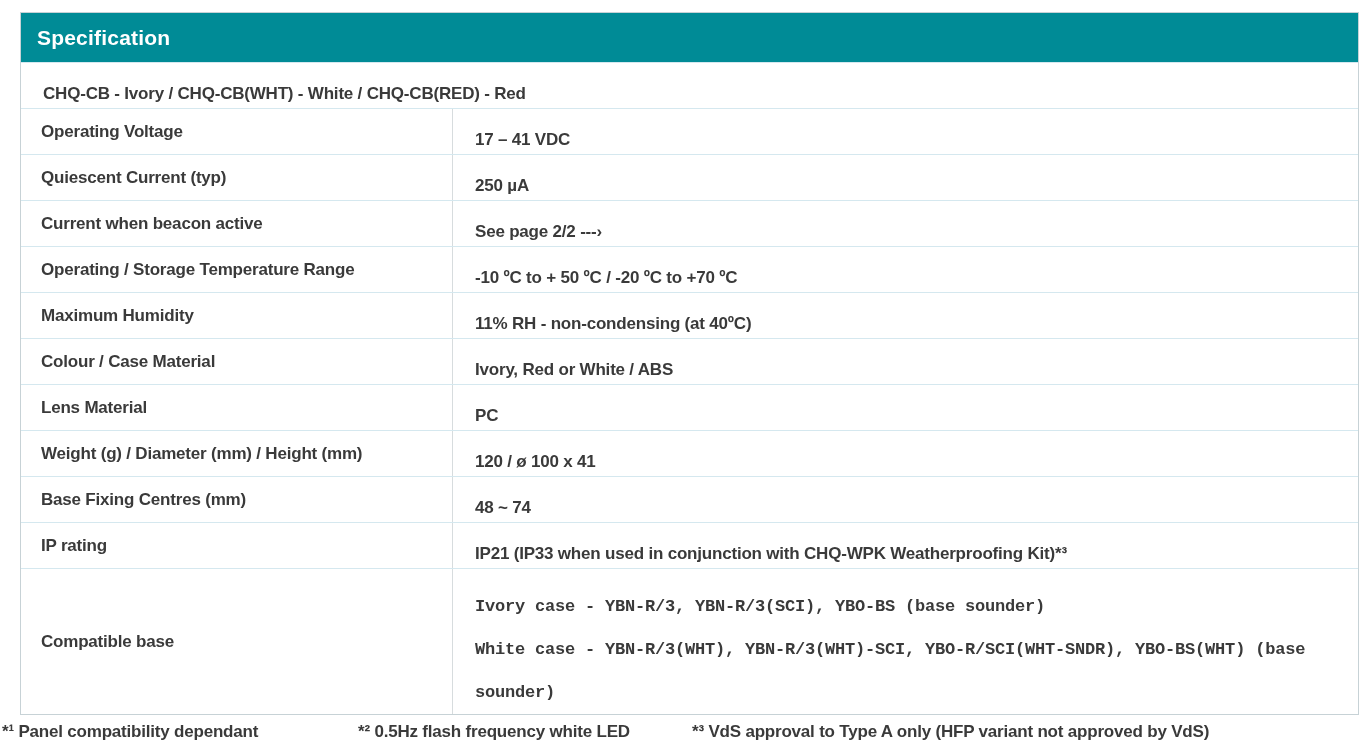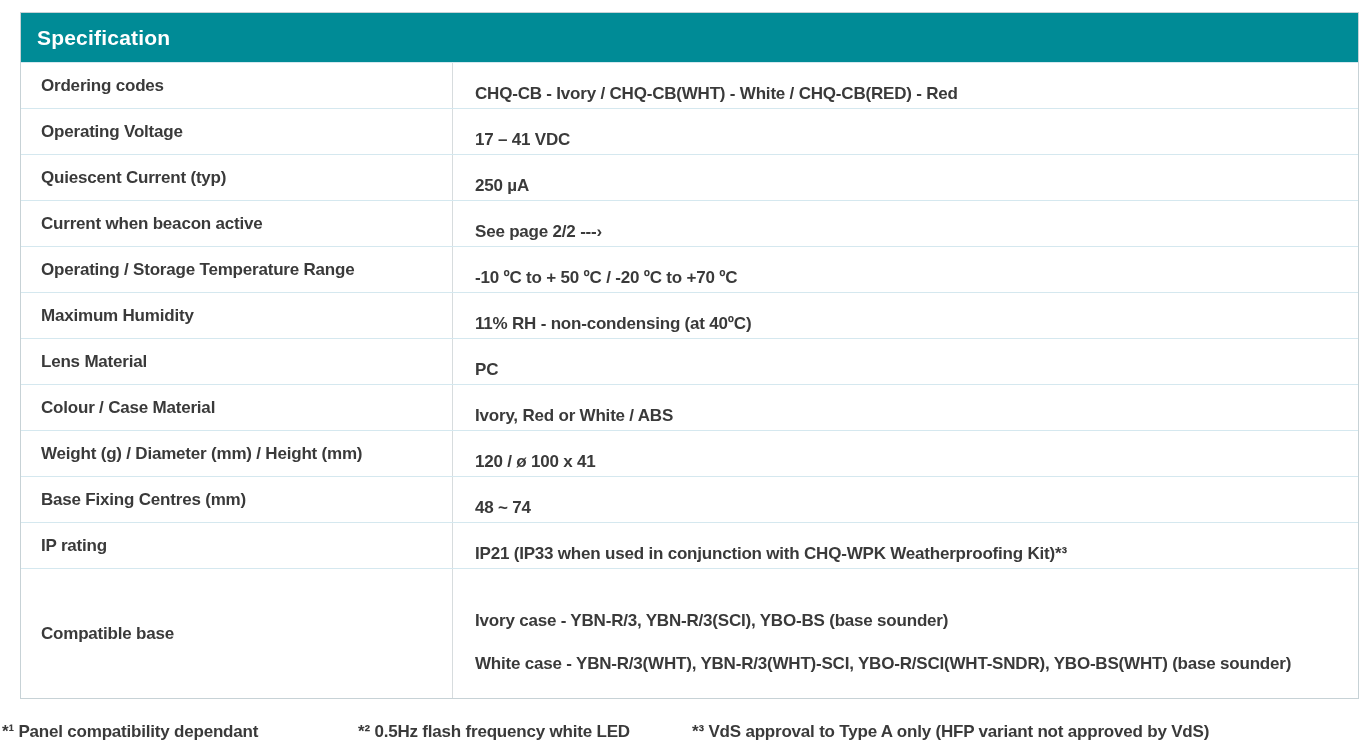--- a/index.html
+++ b/index.html
@@ -66,20 +66,21 @@
   .spec-row.tall { min-height: 130px; }
 
   .cell-value.multi {
     flex-direction: column;
     align-items: flex-start;
     justify-content: center;
   }
   .cell-value.multi .line {
     display: block;
     line-height: 43px;
+    font-family: Liberation Mono, monospace;
   }
 
   .footnotes {
     position: absolute;
     top: 720px;
     left: 2px;
     width: 1358px;
     height: 30px;
     font-weight: bold;
     font-size: 17px;
@@ -91,21 +92,20 @@
   .footnote.f3 { left: 690px; }
 </style>
 </head>
 <body>
 
 <div class="spec-table">
 
   <div class="spec-header">Specification</div>
 
   <div class="spec-row">
-    <div class="cell-label">Ordering codes</div>
     <div class="cell-value">CHQ-CB - Ivory / CHQ-CB(WHT) - White / CHQ-CB(RED) - Red</div>
   </div>
 
   <div class="spec-row">
     <div class="cell-label">Operating Voltage</div>
     <div class="cell-value">17 – 41 VDC</div>
   </div>
 
   <div class="spec-row">
     <div class="cell-label">Quiescent Current (typ)</div>
@@ -121,27 +121,27 @@
     <div class="cell-label">Operating / Storage Temperature Range</div>
     <div class="cell-value">-10 ºC to + 50 ºC / -20 ºC to +70 ºC</div>
   </div>
 
   <div class="spec-row">
     <div class="cell-label">Maximum Humidity</div>
     <div class="cell-value">11% RH - non-condensing (at 40ºC)</div>
   </div>
 
   <div class="spec-row">
-    <div class="cell-label">Lens Material</div>
-    <div class="cell-value">PC</div>
+    <div class="cell-label">Colour / Case Material</div>
+    <div class="cell-value">Ivory, Red or White / ABS</div>
   </div>
 
   <div class="spec-row">
-    <div class="cell-label">Colour / Case Material</div>
-    <div class="cell-value">Ivory, Red or White / ABS</div>
+    <div class="cell-label">Lens Material</div>
+    <div class="cell-value">PC</div>
   </div>
 
   <div class="spec-row">
     <div class="cell-label">Weight (g) / Diameter (mm) / Height (mm)</div>
     <div class="cell-value">120 / ø 100 x 41</div>
   </div>
 
   <div class="spec-row">
     <div class="cell-label">Base Fixing Centres (mm)</div>
     <div class="cell-value">48 ~ 74</div>

